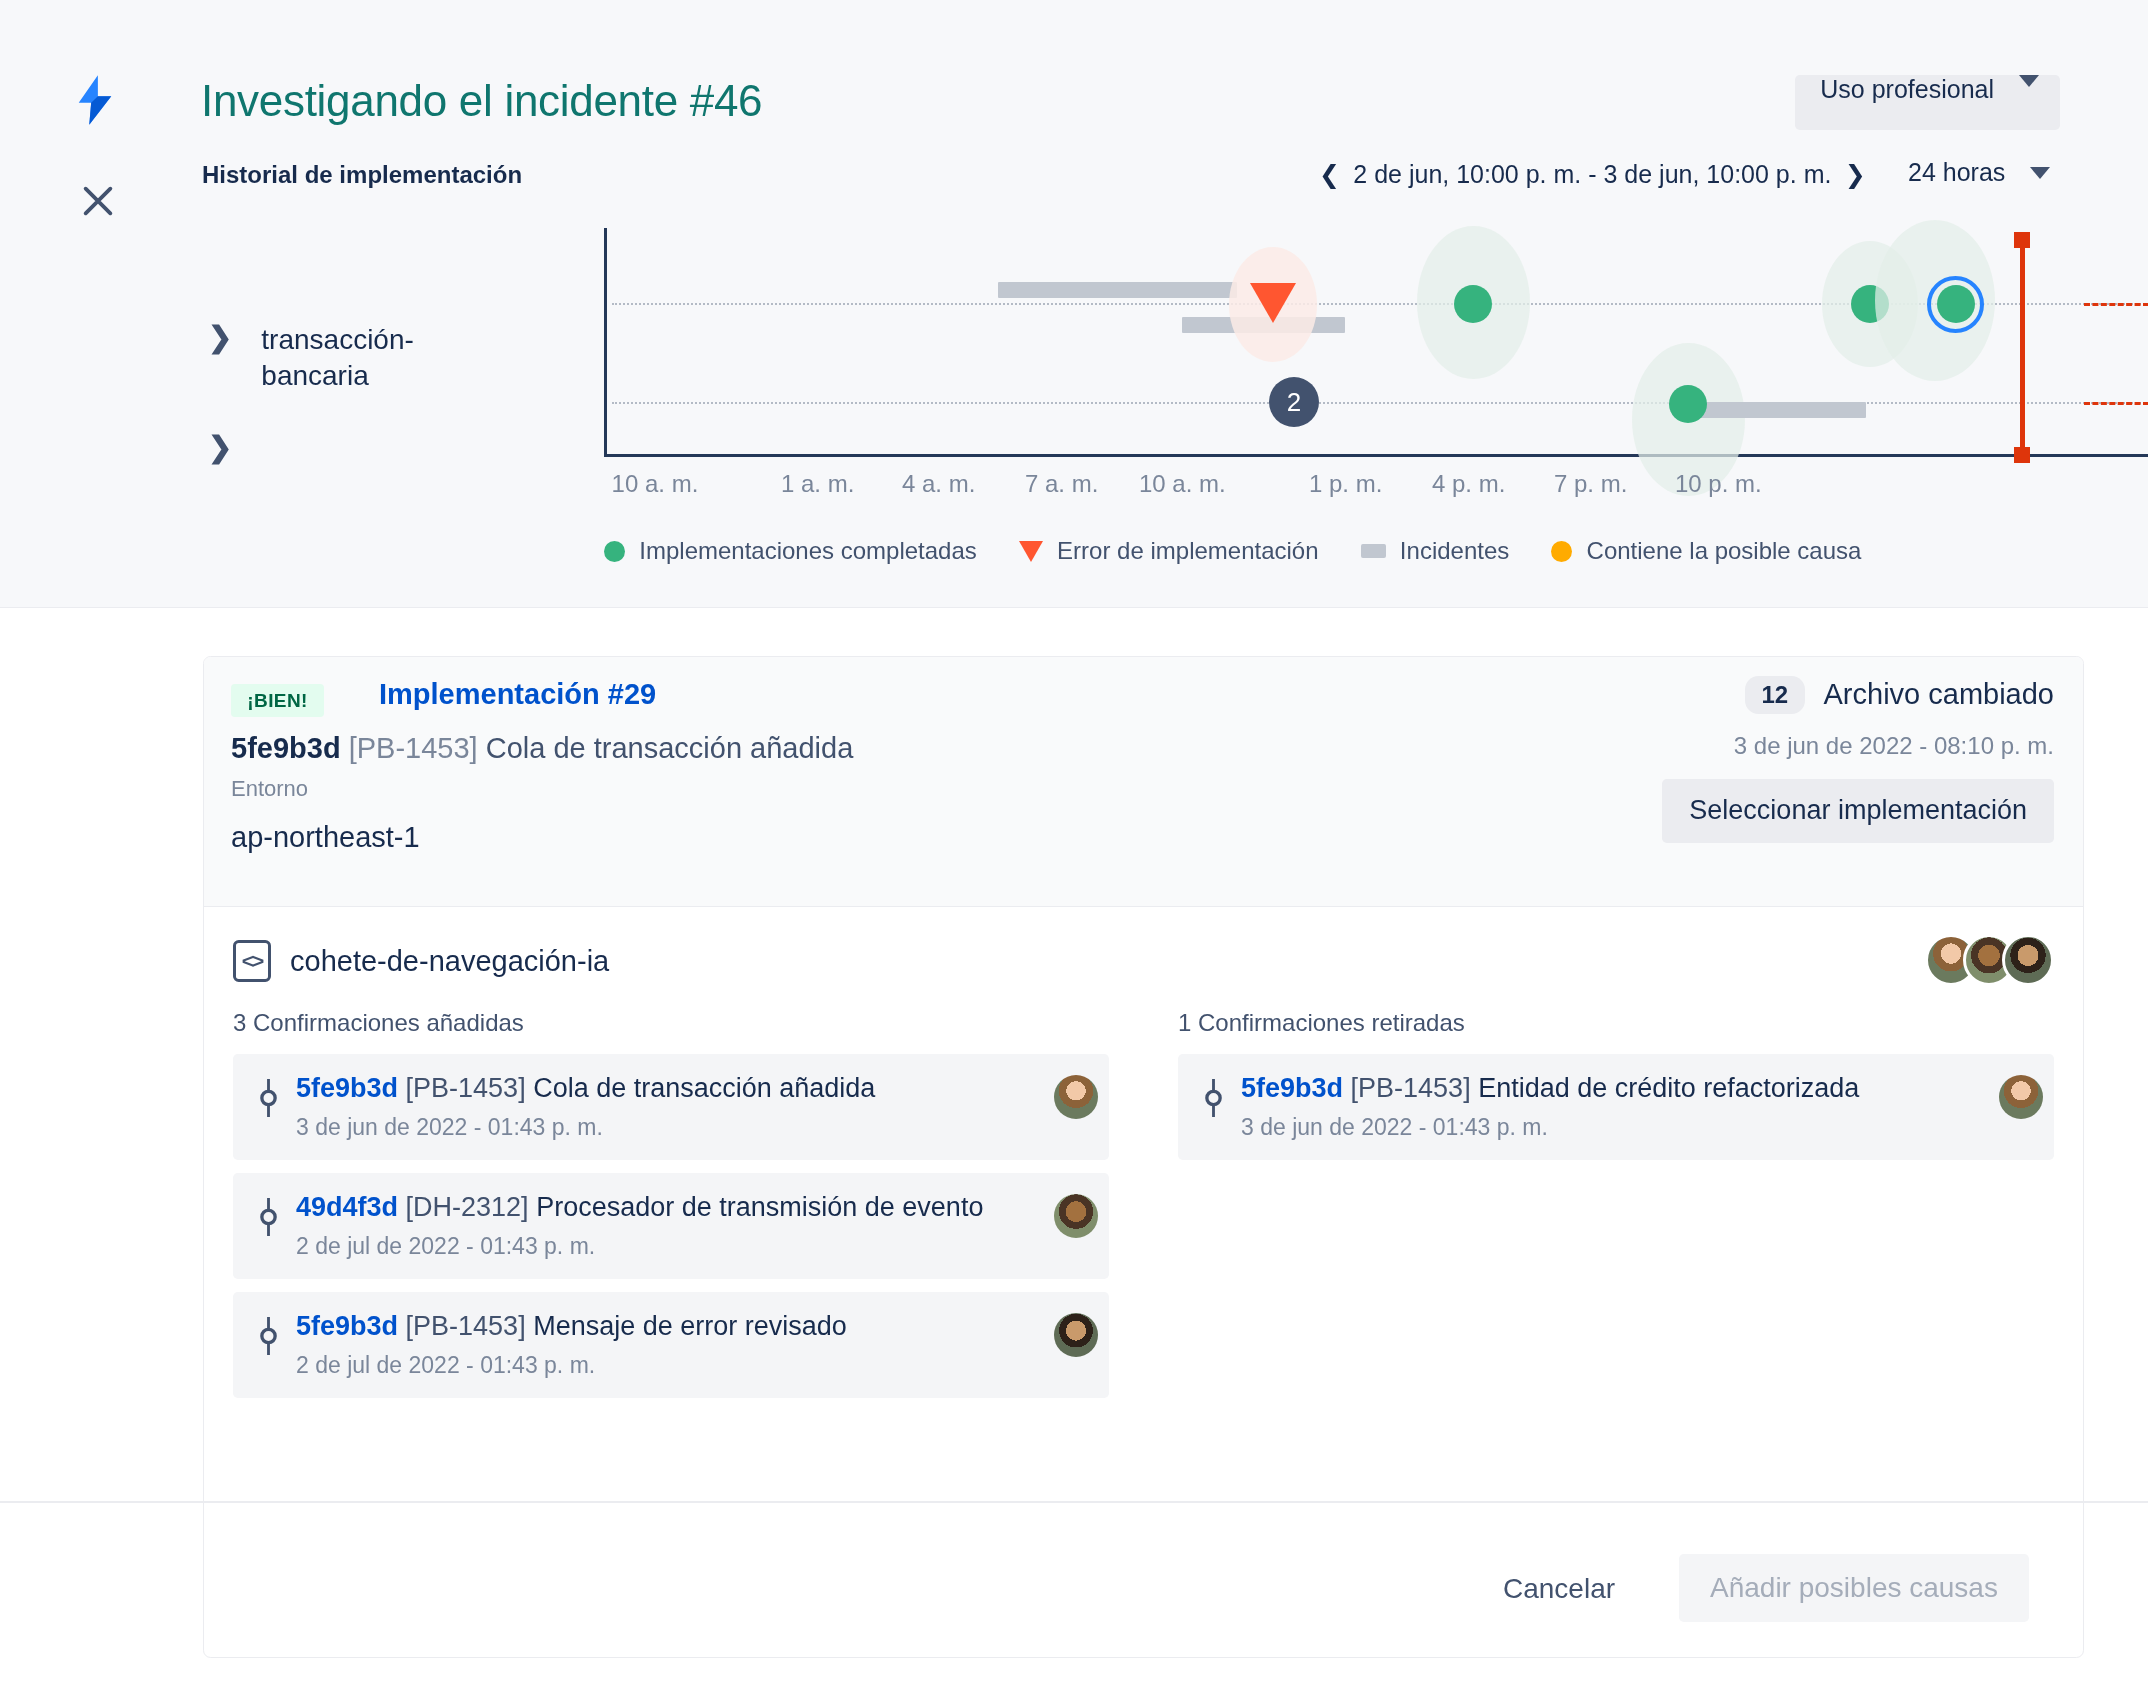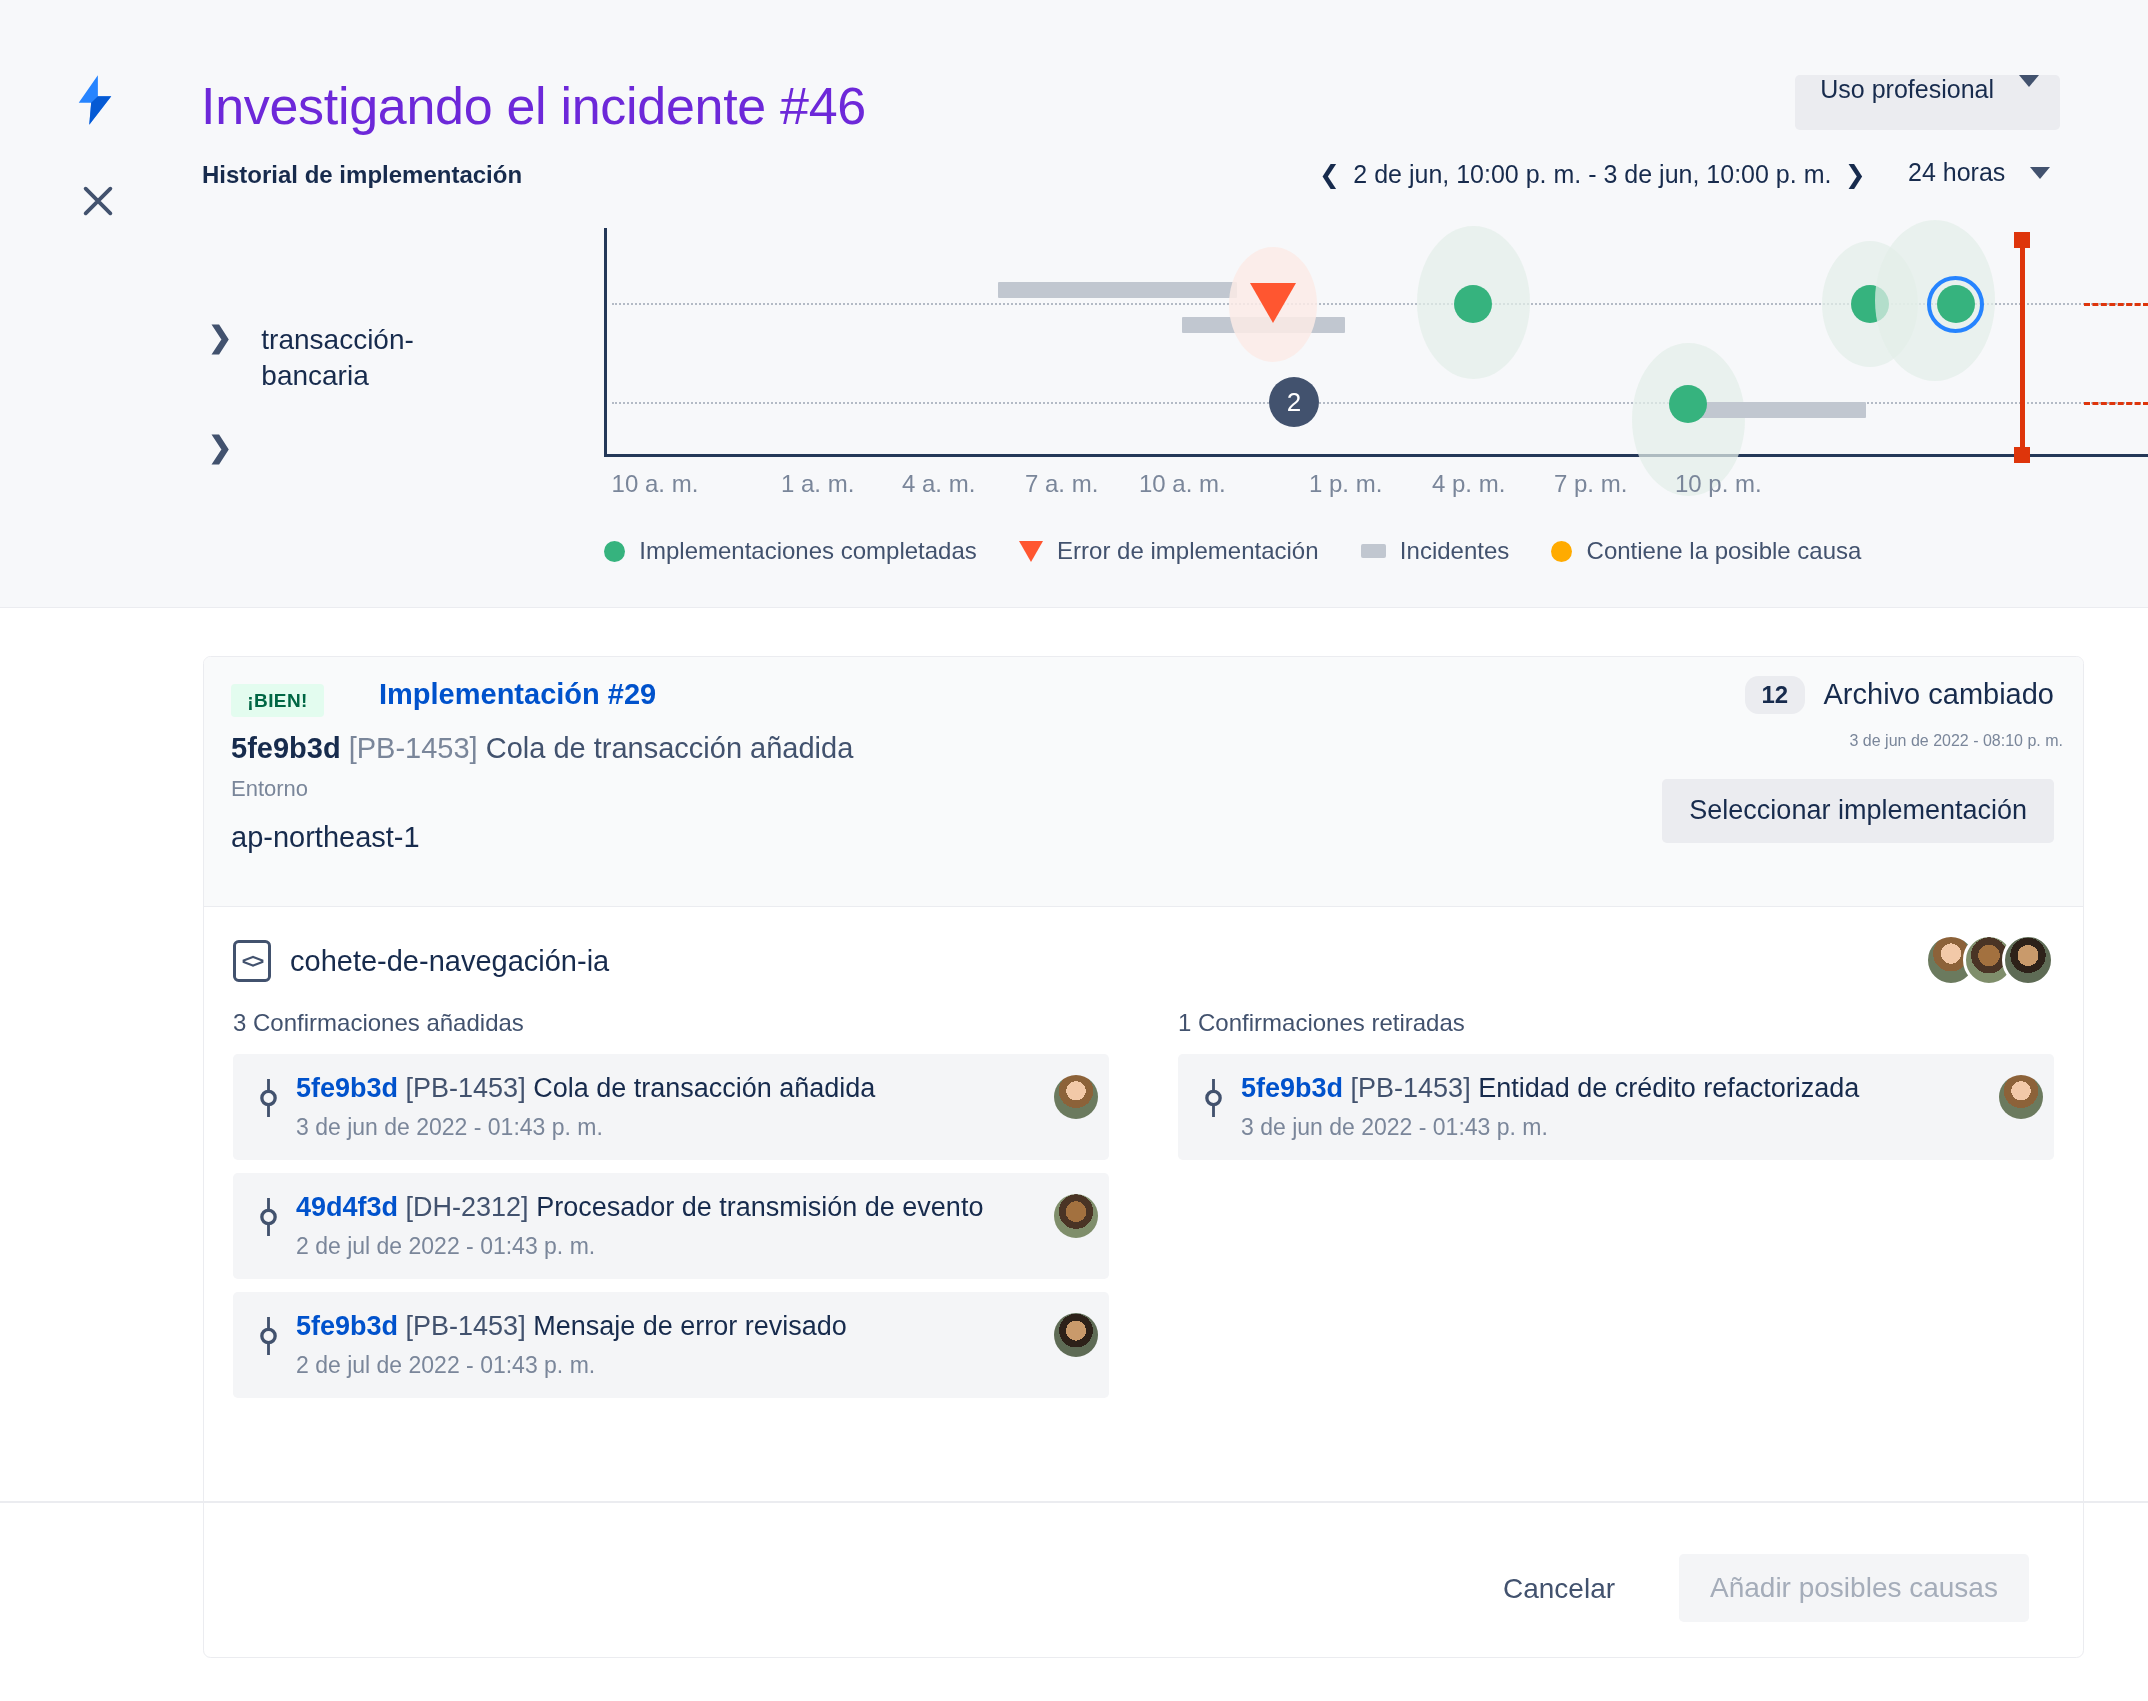--- a/index.html
+++ b/index.html
@@ -23,21 +23,21 @@
     position: absolute; left: 73px; top: 75px;
     width: 44px; height: 50px;
   }
   .close-icon {
     position: absolute; left: 79px; top: 182px;
     width: 38px; height: 38px; cursor: pointer;
   }
 
   .page-title {
     position: absolute; left: 201px; top: 76px;
-    font-size: 52px; font-weight: 500; color: #6d28d9;
+    font-size: 44px; font-weight: 500; color: #0f766e;
     letter-spacing: -0.3px;
   }
   .subtitle {
     position: absolute; left: 202px; top: 161px;
     font-size: 24px; font-weight: bold; color: #172B4D;
   }
 
   .usage-select {
     position: absolute; right: 89px; top: 75px;
     height: 55px; padding: 0 21px 0 25px;
@@ -200,22 +200,22 @@
   .files-row {
     position: absolute; right: 29px; top: 19px;
     display: flex; align-items: center; gap: 19px;
   }
   .files-pill {
     background: #EBECF0; color: #172B4D; border-radius: 13.4px;
     padding: 4.8px 16.3px; font-size: 24px; font-weight: bold;
   }
   .files-text { font-size: 29px; color: #172B4D; }
   .deploy-date {
-    position: absolute; right: 20px; top: 75px;
-    font-size: 16px; color: #7A869A;
+    position: absolute; right: 29px; top: 75px;
+    font-size: 24px; color: #7A869A;
   }
   .select-deploy-btn {
     position: absolute; right: 29px; top: 122px;
     background: #EBECF0; color: #172B4D;
     border: none; border-radius: 4.8px;
     padding: 16.3px 27px; font-size: 27px;
     font-family: inherit; cursor: pointer;
   }
 
   .card-body { position: relative; padding: 27px 29px 0 29px; }

